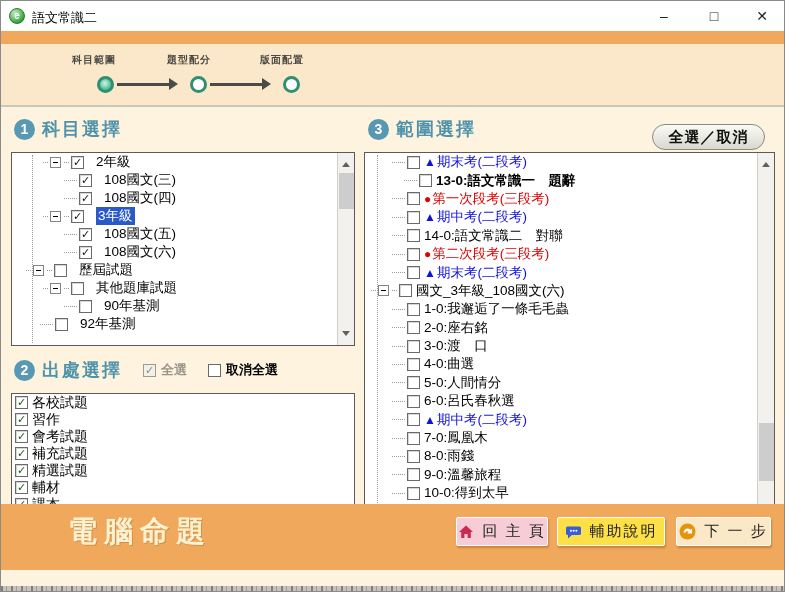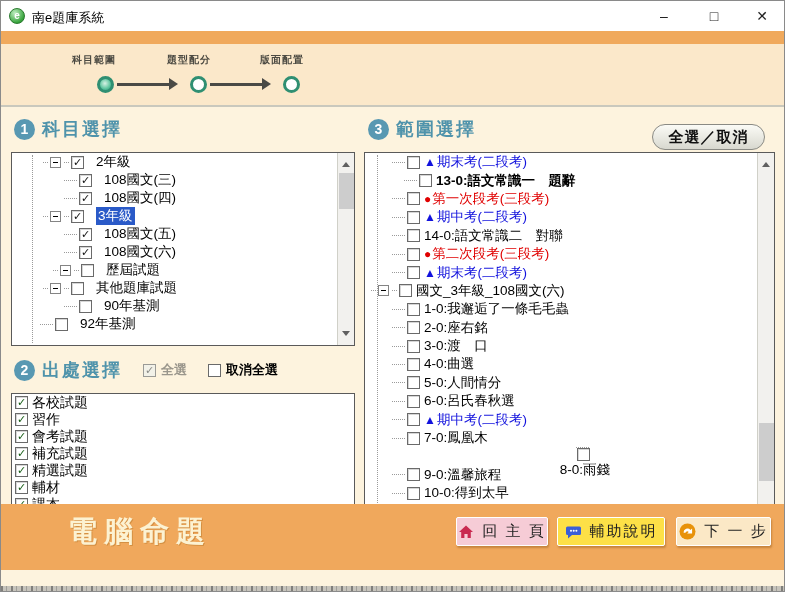--- a/index.html
+++ b/index.html
@@ -114,21 +114,21 @@
     background-image:repeating-linear-gradient(90deg, rgba(70,70,70,.55) 0 2px,
       rgba(200,197,190,.15) 2px 5px, rgba(100,100,100,.4) 5px 6px, transparent 6px 10px); }
 </style>
 </head>
 <body>
 
 <div class="window">
 
   <div class="titlebar">
     <div class="app-icon">e</div>
-    <div class="title-text">南e題庫系統</div>
+    <div class="title-text">語文常識二</div>
     <div class="winbtn min">–</div>
     <div class="winbtn max">□</div>
     <div class="winbtn cls">✕</div>
   </div>
 
   <div class="orange-strip"></div>
   <div class="stepbar">
     <div class="step-label sl1">科目範圍</div>
     <div class="step-label sl2">題型配分</div>
     <div class="step-label sl3">版面配置</div>
@@ -178,21 +178,21 @@
         <div class="trow" style="padding-left: 52px;">
           <span class="conn"></span>
           <span class="cb on">✓</span>
           <span class="lbl">108國文(五)</span>
         </div>
         <div class="trow" style="padding-left: 52px;">
           <span class="conn"></span>
           <span class="cb on">✓</span>
           <span class="lbl">108國文(六)</span>
         </div>
-        <div class="trow" style="padding-left: 14px; margin-left: 27px;">
+        <div class="trow" style="padding-left: 14px;">
           <span class="conn short"></span>
           <span class="expbox">
             <span class="minus"></span>
           </span>
           <span class="conn short"></span>
           <span class="cb"></span>
           <span class="lbl">歷屆試題</span>
         </div>
         <div class="trow" style="padding-left: 31px;">
           <span class="conn short"></span>
@@ -359,21 +359,21 @@
           <span class="conn"></span>
           <span class="cb"></span>
           <span class="mk t">▲</span>
           <span class="lbl blue">期中考(二段考)</span>
         </div>
         <div class="trow" style="padding-left: 27px;">
           <span class="conn"></span>
           <span class="cb"></span>
           <span class="lbl">7-0:鳳凰木</span>
         </div>
-        <div class="trow" style="padding-left: 27px; flex-direction: column;">
+        <div class="trow" style="padding-left: 27px;">
           <span class="conn"></span>
           <span class="cb"></span>
           <span class="lbl">8-0:雨錢</span>
         </div>
         <div class="trow" style="padding-left: 27px;">
           <span class="conn"></span>
           <span class="cb"></span>
           <span class="lbl">9-0:溫馨旅程</span>
         </div>
         <div class="trow" style="padding-left: 27px;">

